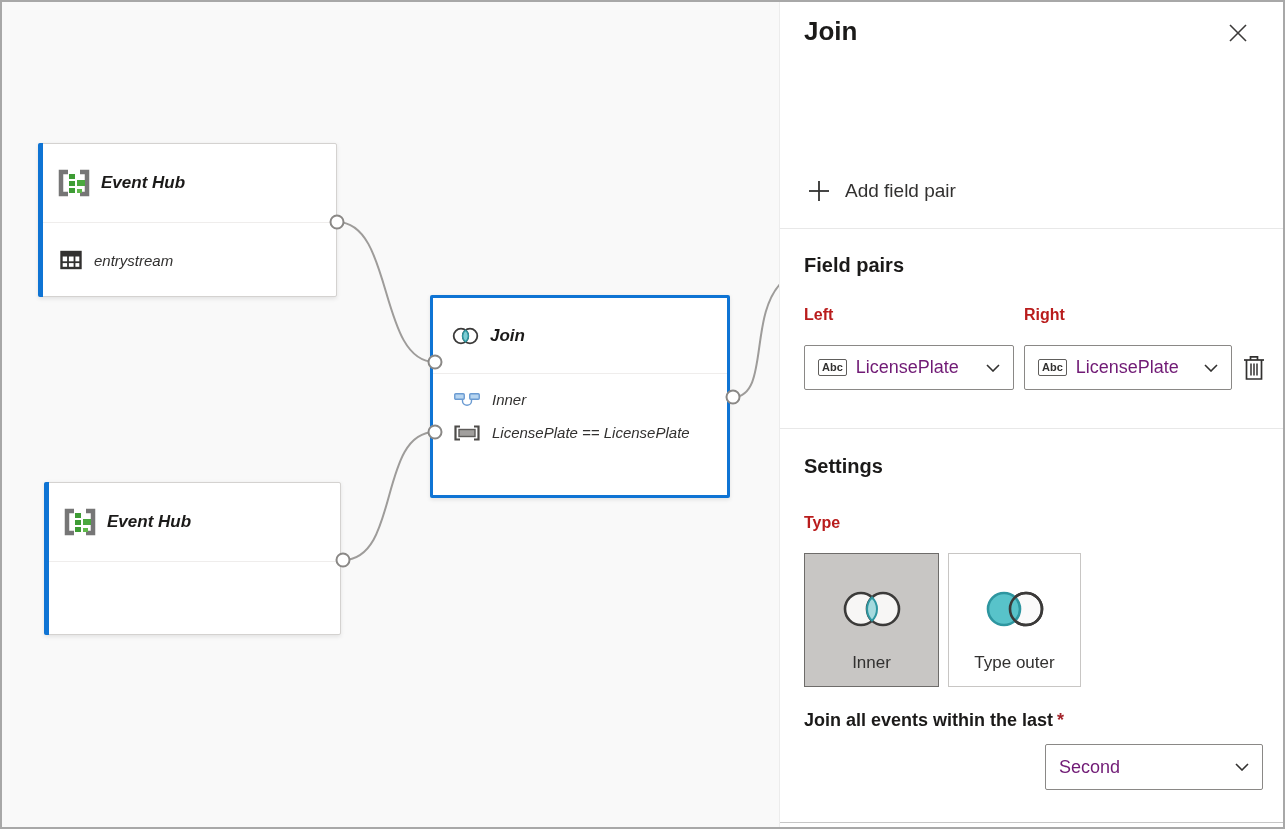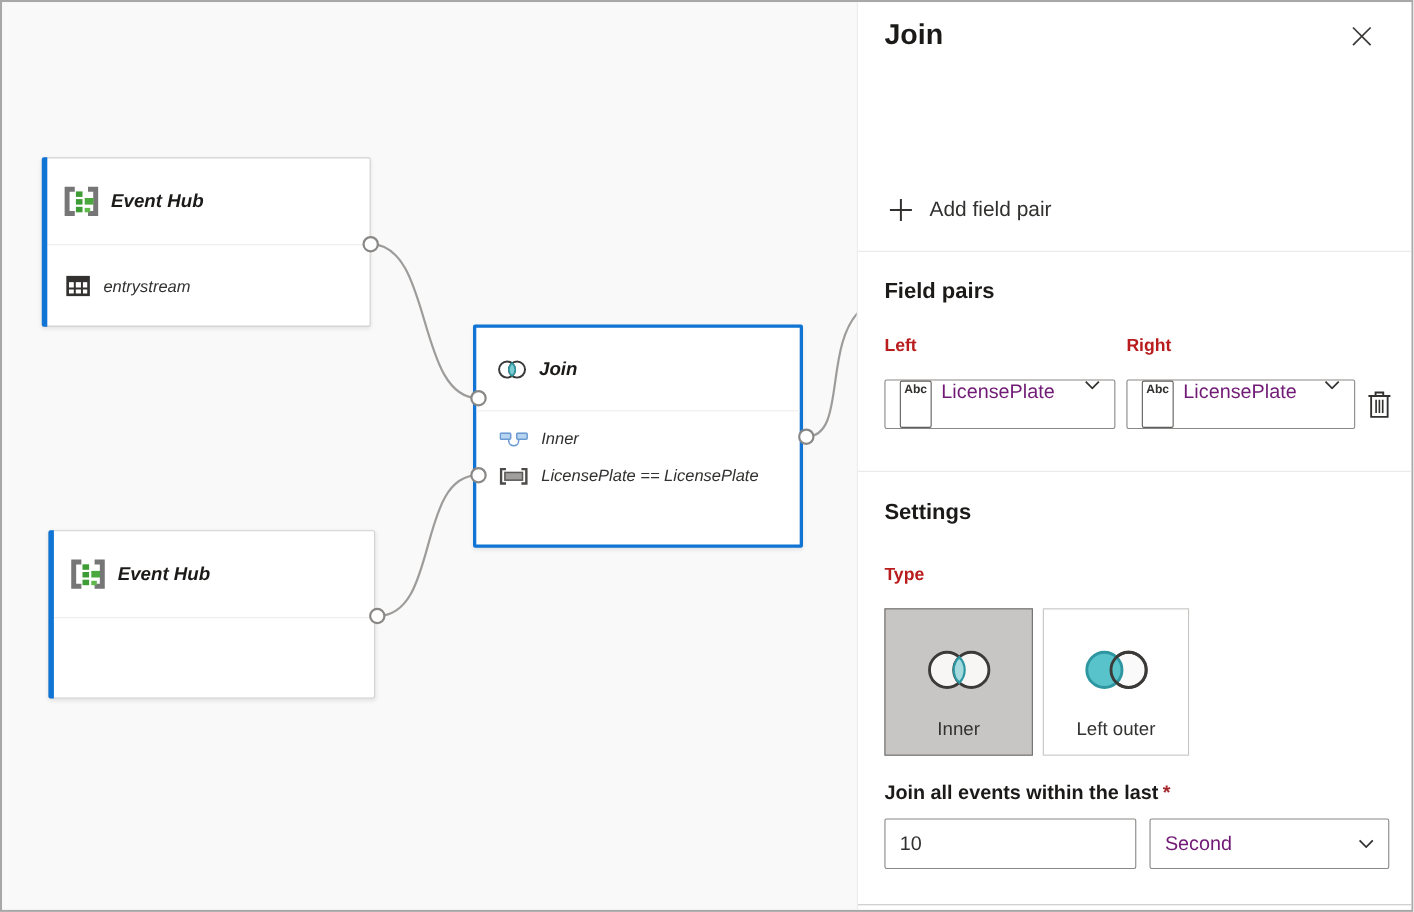--- a/index.html
+++ b/index.html
@@ -41,21 +41,21 @@
   .panel-desc { position:absolute; left:24px; top:74px; width:462px;
     font-size:19px; line-height:27px; color:#323130; }
   .add-btn { position:absolute; left:28px; top:178px; display:flex;
     align-items:center; gap:15px; background:none; border:none; cursor:pointer;
     font-family:inherit; font-size:19px; color:#323130; }
   .divider { position:absolute; left:0; right:0; height:1px; background:#e8e8e8; }
   .sec-heading { position:absolute; left:24px; font-size:20px; font-weight:600;
     color:#1b1a19; }
   .field-label { position:absolute; font-size:16px; font-weight:600; color:#b91c1c;text-align:right; }
   .dropdown { position:absolute; height:45px; border:1px solid #8a8886;
-    border-radius:2px; background:#fff; display:flex; 
+    border-radius:2px; background:#fff; display:flex; align-items:center;
     padding:0 13px; gap:9px; cursor:pointer; }
   .dd-value { flex:1; font-size:18px; color:#701a75; white-space:nowrap;
     overflow:hidden; }
   .abc-badge { display:inline-block; border:1px solid #605e5c; border-radius:2px;
     font-size:11px; font-weight:600; color:#323130; padding:1px 3px 2px;
     line-height:12px; }
   .trash-btn { position:absolute; left:459px; top:350px; width:30px; height:34px;
     background:none; border:none; cursor:pointer; }
   .type-card { position:absolute; top:551px; height:134px; border:1px solid #c8c6c4;
     background:#fff; display:flex; flex-direction:column; align-items:center;
@@ -241,28 +241,27 @@
     </div>
 
     <div class="type-card" style="left:168px; width:133px;">
       <div class="venn-wrap">
         <svg width="72" height="42" viewBox="0 0 72 42">
           <circle cx="47" cy="21" r="16" fill="#fafafa" stroke="#3b3a39" stroke-width="2.6"></circle>
           <circle cx="25" cy="21" r="16" fill="#58c3ca" stroke="#2e96a0" stroke-width="2.6"></circle>
           <circle cx="47" cy="21" r="16" fill="none" stroke="#3b3a39" stroke-width="2.6"></circle>
         </svg>
       </div>
-      <span class="card-label">Left outer</span>
+      <span class="card-label">Type outer</span>
     </div>
 
     <div class="req-label">
       <span>Join all events within the last</span><span class="req-star">*</span>
     </div>
 
-    <input class="num-input" type="text" value="10" style="">
 
     <div class="unit-select">
       <span class="dd-value">Second</span>
       <svg width="14" height="8" viewBox="0 0 14 8">
         <polyline points="1,1 7,7 13,1" fill="none" stroke="#323130" stroke-width="1.6"></polyline>
       </svg>
     </div>
 
     <div class="footer-divider"></div>
   </aside>

